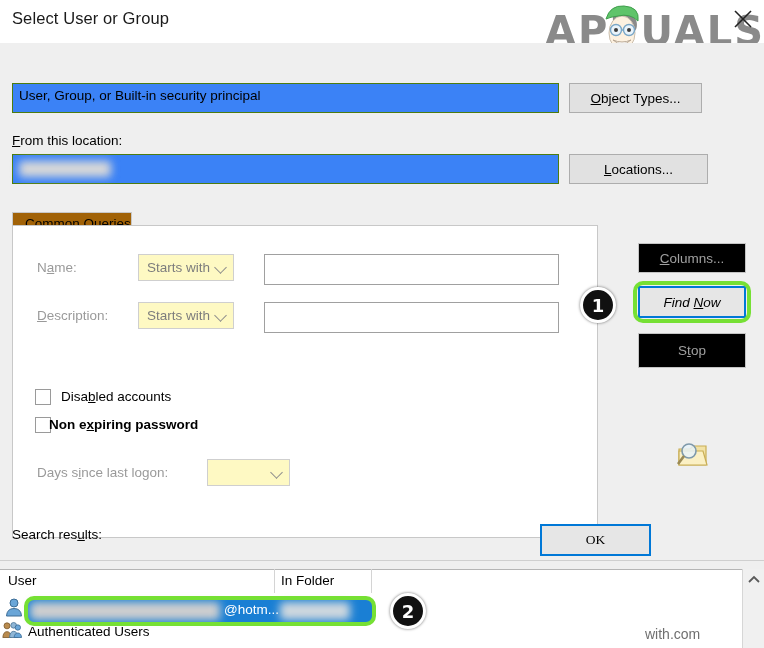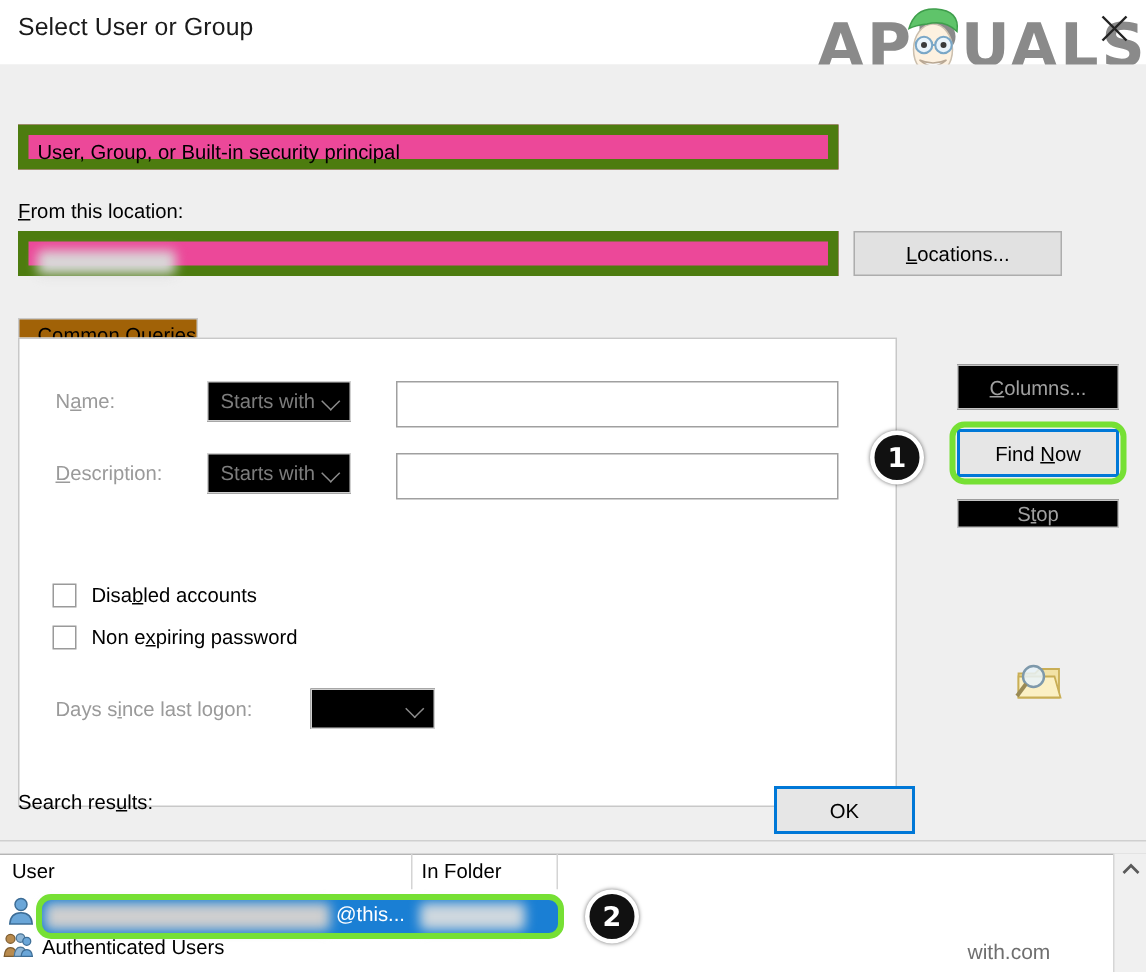--- a/index.html
+++ b/index.html
@@ -53,21 +53,21 @@
   .lbl{font-size:13.5px;color:#000;}
   .lbl u{text-decoration:underline;}
   .lbl-dim{font-size:13.5px;color:#9a9a9a;}
   .lbl-dim u{text-decoration:underline;}
 
   .field{
     position:absolute;background:#fff;border:1px solid #a0a0a0;
     box-sizing:border-box;font-size:13.5px;color:#000;
     padding:4px 6px;
   }
-  .field.readonly{background:#ec4899;border:7px solid #4d7c0f;}
+  .field.readonly{background:#3b82f6;border:1px solid #4d7c0f;}
 
   .blur-block{
     position:absolute;
     background:#d8d8d8;
     filter:blur(4px);
     border-radius:3px;
   }
 
   .btn{
     position:absolute;box-sizing:border-box;
@@ -89,21 +89,21 @@
     box-sizing:border-box;padding:3px 0 0 12px;
     font-size:13.5px;color:#000;cursor:pointer;
   }
   .tab-panel{
     position:absolute;left:12px;top:182px;width:586px;height:313px;
     background:#fff;border:1px solid #c8c8c8;box-sizing:border-box;
   }
 
   .combo{
     position:absolute;box-sizing:border-box;
-    background:#000000;border:1px solid #cfcfcf;
+    background:#fef9c3;border:1px solid #cfcfcf;
     font-size:13.5px;color:#7d7d7d;
     display:flex;align-items:center;
     padding-left:8px;cursor:default;
   }
   .combo .chev{
     position:absolute;right:8px;top:50%;width:9px;height:9px;
     margin-top:-5px;
   }
   .chev-glyph{
     display:block;width:8px;height:8px;
@@ -197,20 +197,23 @@
         <line x1="19" y1="3" x2="3" y2="19" stroke="#222" stroke-width="1.6"></line>
       </svg>
     </div>
   </div>
 
   <div class="surface">
 
     <div class="field readonly" style="left:12px;top:40px;width:547px;height:30px;">
       <span>User, Group, or Built-in security principal</span>
     </div>
+    <div class="btn" style="left:569px;top:40px;width:133px;height:30px;">
+      <span><u>O</u>bject Types...</span>
+    </div>
 
     <div class="lbl" style="position:absolute;left:12px;top:90px;">
       <u>F</u><span>rom this location:</span>
     </div>
     <div class="field readonly" style="left:12px;top:111px;width:547px;height:30px;">
       <div class="blur-block" style="left:6px;top:6px;width:92px;height:16px;"></div>
     </div>
     <div class="btn" style="left:569px;top:111px;width:139px;height:30px;">
       <span><u>L</u>ocations...</span>
     </div>
@@ -244,52 +247,52 @@
           </span>
       </div>
       <div class="field" style="left:251px;top:76px;width:295px;height:31px;"></div>
 
       <div class="checkbox" style="left:22px;top:163px;"></div>
       <div class="lbl" style="position:absolute;left:48px;top:163px;">
         Disa<u>b</u>led accounts
       </div>
 
       <div class="checkbox" style="left:22px;top:191px;"></div>
-      <div class="lbl" style="position:absolute;left:48px;top:191px;">
+      <div class="lbl" style="position:absolute;left:36px;top:191px;font-weight:bold;">
         Non e<u>x</u>piring password
       </div>
 
       <div class="lbl-dim" style="position:absolute;left:24px;top:239px;">
         Days s<u>i</u>nce last logon:
       </div>
       <div class="combo" style="left:194px;top:233px;width:83px;height:27px;">
         <span class="chev">
             <span class="chev-glyph"></span>
           </span>
       </div>
     </div>
 
     <div class="btn dim" style="left:638px;top:200px;width:108px;height:30px;">
       <span><u>C</u>olumns...</span>
     </div>
-    <div class="btn default" style="left:638px;top:243px;width:108px;height:32px;">
+    <div class="btn default" style="left:638px;top:243px;width:108px;height:32px;font-style:italic;">
       <span>Find <u>N</u>ow</span>
     </div>
-    <div class="btn dim" style="left:638px;top:290px;width:108px;height:19px;">
+    <div class="btn dim" style="left:638px;top:290px;width:108px;height:35px;">
       <span>S<u>t</u>op</span>
     </div>
 
     <svg style="position:absolute;left:673px;top:396px;" width="38" height="32" viewBox="0 0 38 32">
       <path d="M6 10 L17 10 L20 7 L33 7 L33 26 L6 26 Z" fill="#f2e2a6" stroke="#c9ae55" stroke-width="1.2"></path>
       <path d="M6 12 L30 12 L34 26 L6 26 Z" fill="#fbf0c4" stroke="#c9ae55" stroke-width="1.2"></path>
       <circle cx="16" cy="12" r="7" fill="#e8f2f8" stroke="#7e99ab" stroke-width="1.6" fill-opacity=".85"></circle>
       <line x1="11" y1="17" x2="5" y2="25" stroke="#9a8a55" stroke-width="2.6"></line>
     </svg>
 
-    <div class="btn default" style="left:516px;top:481px;width:94px;height:32px;">
+    <div class="btn default" style="left:540px;top:481px;width:111px;height:32px;font-family:Liberation Serif, serif;">
       <span>OK</span>
     </div>
 
     <div class="lbl" style="position:absolute;left:12px;top:484px;">
       Search res<u>u</u>lts:
     </div>
   </div>
 
   <div class="sep-line"></div>
 
@@ -312,21 +315,21 @@
       <circle cx="14" cy="5.4" r="3.4" fill="#8fb6d6" stroke="#4c7698" stroke-width="1"></circle>
       <path d="M9 20 Q9.5 12.6 14 12.6 Q18.5 12.6 19 20 Z" fill="#8fb6d6" stroke="#4c7698" stroke-width="1"></path>
       <circle cx="19" cy="8" r="3.2" fill="#6aa6d8" stroke="#3d6d96" stroke-width="1"></circle>
       <path d="M14.5 20 Q15 14.6 19 14.6 Q23 14.6 23.5 20 Z" fill="#6aa6d8" stroke="#3d6d96" stroke-width="1"></path>
     </svg>
     <div class="row-label" style="left:28px;top:31px;">Authenticated Users</div>
   </div>
 
   <div class="row-sel">
     <div class="blur-block" style="left:2px;top:2px;width:190px;height:18px;background:#cfcfcf;"></div>
-    <div style="position:absolute;left:196px;top:2px;color:#fff;font-size:13.5px;">@this...</div>
+    <div style="position:absolute;left:196px;top:2px;color:#fff;font-size:13.5px;">@hotm...</div>
     <div class="blur-block" style="left:252px;top:2px;width:70px;height:18px;background:#cfd8de;"></div>
   </div>
 
   <div class="scrollbar">
     <div class="scroll-up">
       <svg width="22" height="22" viewBox="0 0 22 22">
         <path d="M6 13 L11 8 L16 13" stroke="#5a5a5a" stroke-width="1.8" fill="none"></path>
       </svg>
     </div>
   </div>

